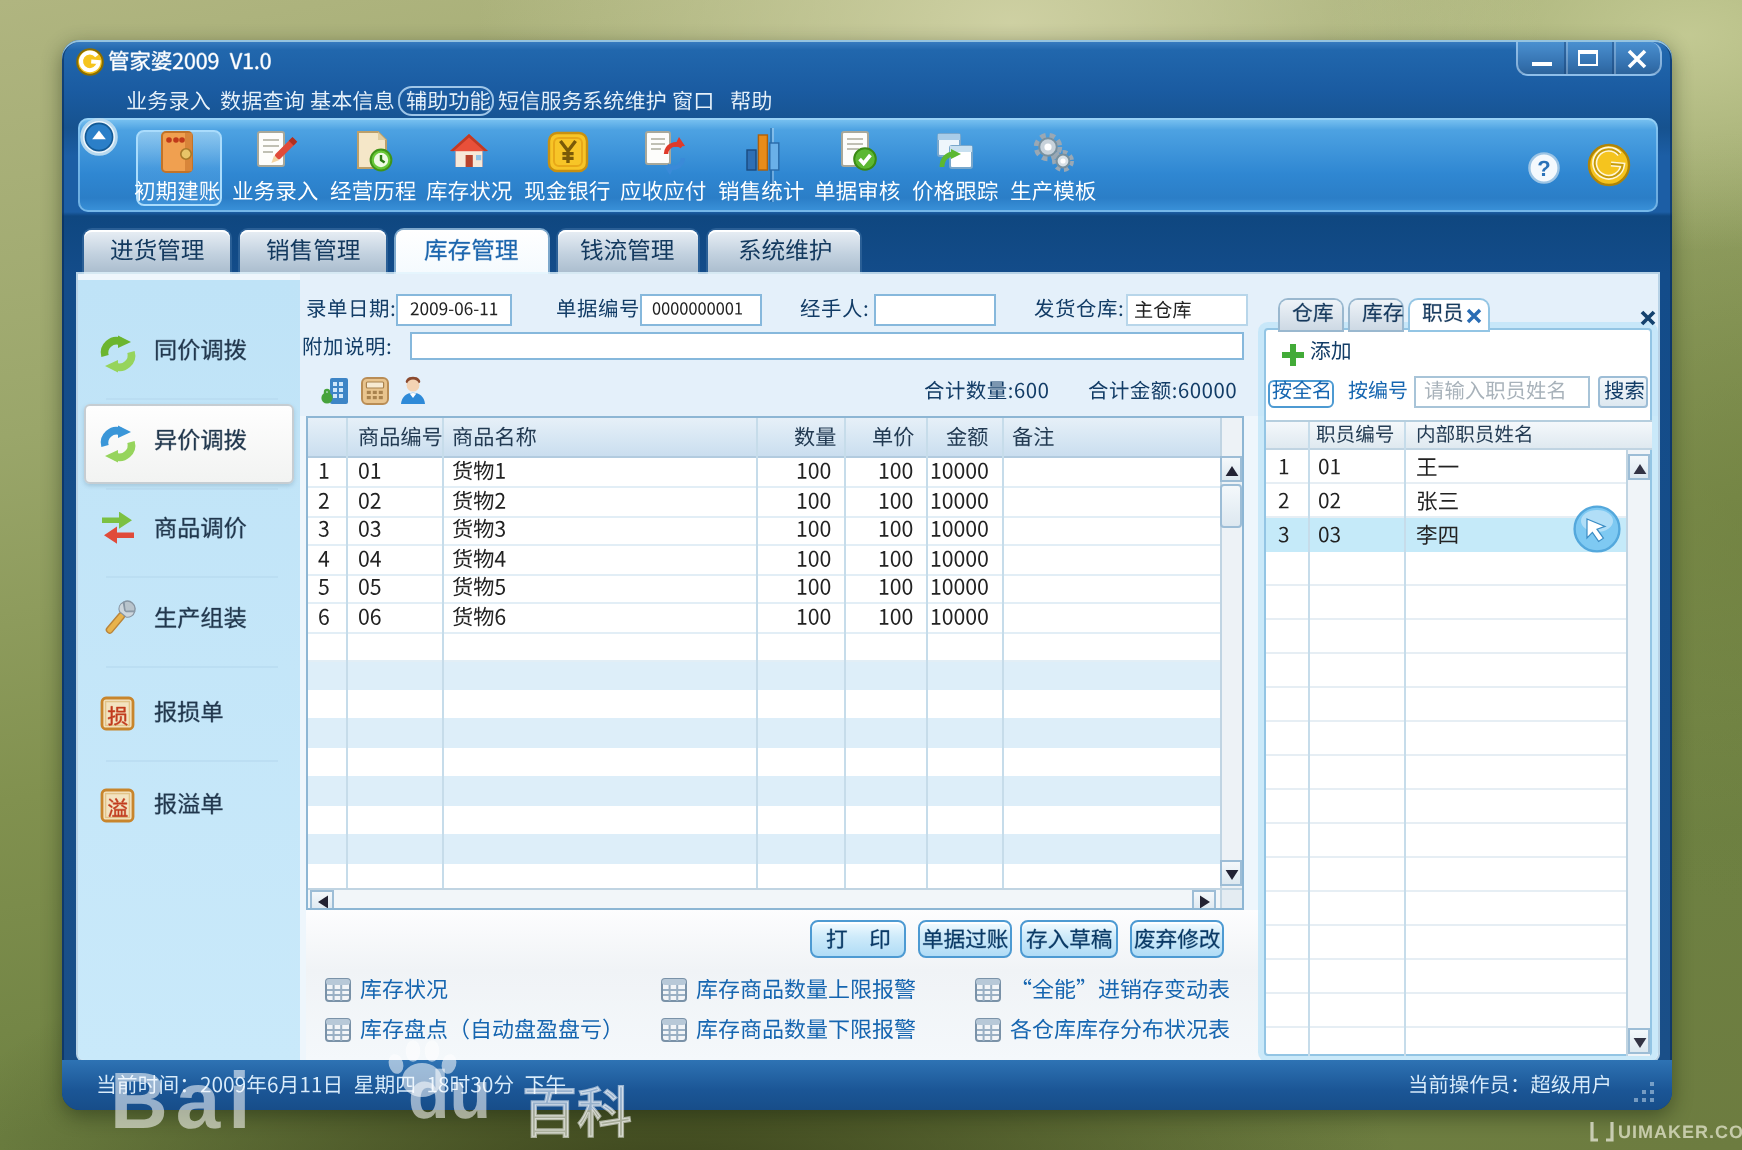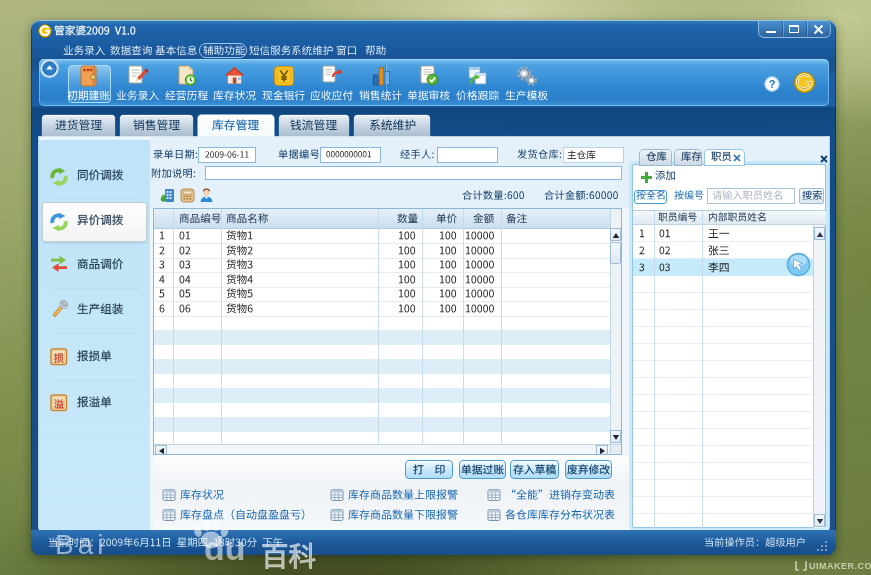--- a/index.html
+++ b/index.html
@@ -1489,21 +1489,21 @@
       <g fill="#cfe2f2">
         <rect x="8" y="0" width="2" height="2"></rect>
         <rect x="8" y="4" width="2" height="2"></rect>
         <rect x="4" y="4" width="2" height="2"></rect>
         <rect x="8" y="8" width="2" height="2"></rect>
         <rect x="4" y="8" width="2" height="2"></rect>
         <rect x="0" y="8" width="2" height="2"></rect>
       </g>
     </svg>
   </div>
-<div class="abs" style="left:55px;top:529px;font-family:'Liberation Sans',sans-serif;font-size:28px;font-weight:normal;color:rgba(255,255,255,.55);letter-spacing:4px">Bai</div>
+<div class="abs" style="left:55px;top:529px;font-family:'Liberation Sans',sans-serif;font-size:40px;font-weight:bold;color:rgba(255,255,255,.55);letter-spacing:4px">Bai</div>
 <div class="abs" style="left:204px;top:529px;font-family:'Liberation Sans',sans-serif;font-size:34px;font-weight:bold;color:rgba(255,255,255,.55)">du</div>
 <svg class="abs" style="left:193px;top:519px" width="37" height="32" opacity=".55">
 <ellipse cx="18" cy="21" rx="10" ry="8.5" fill="#fff"></ellipse>
 <ellipse cx="5" cy="13" rx="3.6" ry="5" fill="#fff" transform="rotate(-15 5 13)"></ellipse>
 <ellipse cx="13.5" cy="6.5" rx="3.6" ry="5.4" fill="#fff"></ellipse>
 <ellipse cx="23" cy="6.5" rx="3.6" ry="5.4" fill="#fff"></ellipse>
 <ellipse cx="31.5" cy="13" rx="3.6" ry="5" fill="#fff" transform="rotate(15 31.5 13)"></ellipse>
   </svg>
 <svg class="tx" style="left:261.0px;top:541.5px" width="57.0" height="35.8">
     <g fill="rgba(255,255,255,.55)" stroke="rgba(255,255,255,.55)" stroke-width="40" transform="translate(0,24.20) scale(0.027500,-0.027500)">

